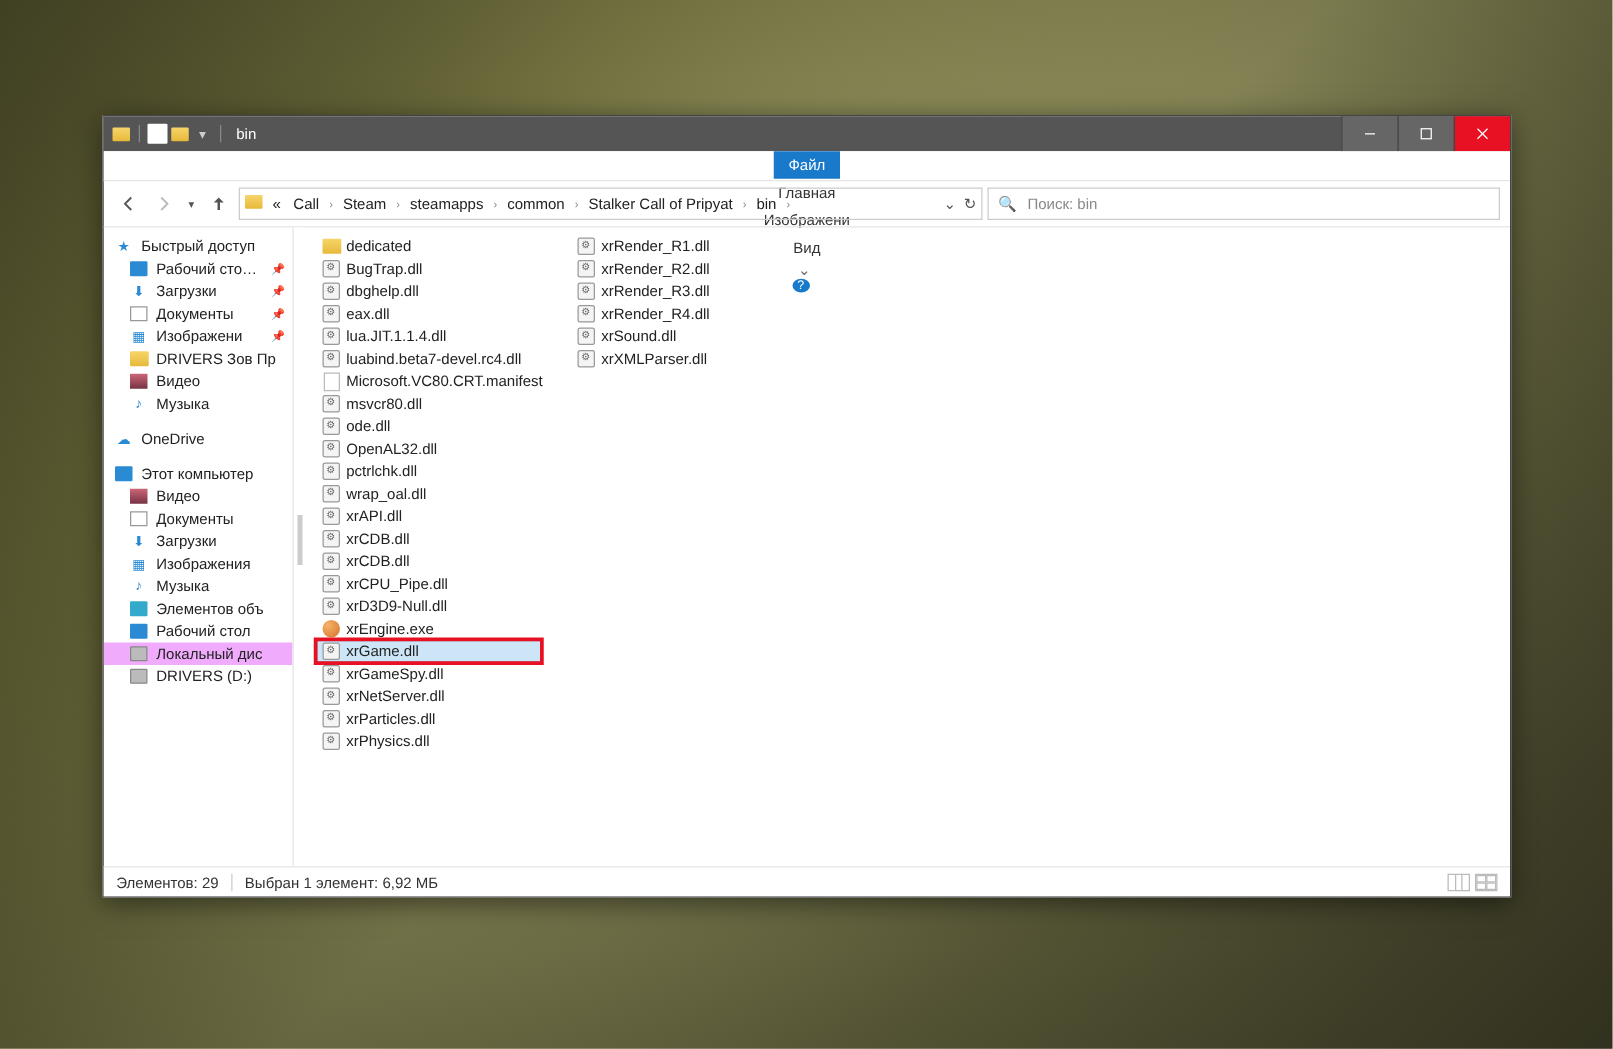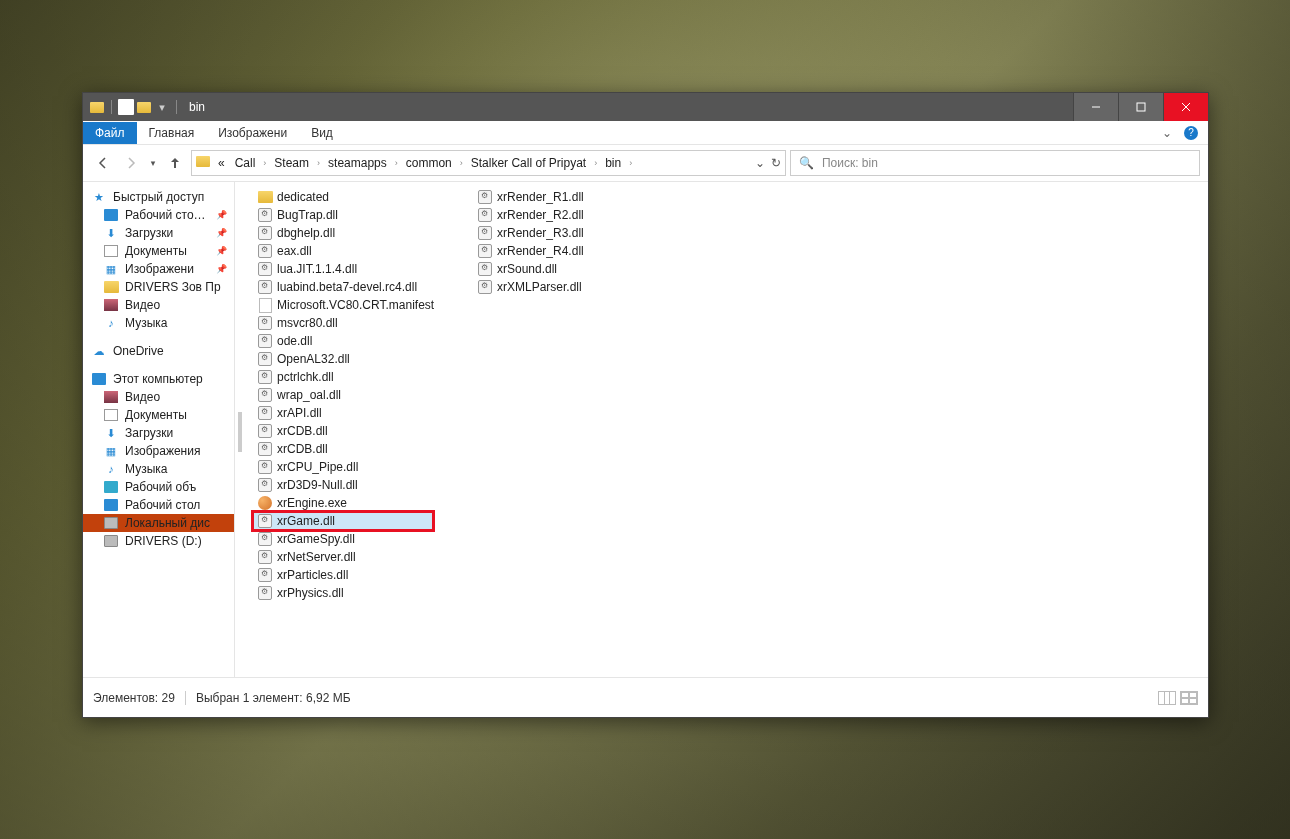--- a/index.html
+++ b/index.html
@@ -12,21 +12,21 @@
 .titlebar-icons { display: flex; align-items: center; gap: 2px; padding-left: 6px; }
 .title-ico { width: 16px; height: 16px; display: flex; align-items: center; justify-content: center; font-size: 11px; }
 .folder-ico { background: linear-gradient(#f7d56a,#e6b93a); border-radius: 1px; width: 14px; height: 11px; }
 .title-sep { width: 1px; height: 14px; background: #888; margin: 0 4px; }
 .titlebar-text { margin-left: 8px; }
 .win-controls { margin-left: auto; display: flex; height: 100%; }
 .win-btn { width: 45px; height: 100%; display: flex; align-items: center; justify-content: center; background: #666; border-left: 1px solid #444; }
 .win-btn.close { background: #e81123; }
 .win-btn svg { width: 10px; height: 10px; }
 
-.ribbon-tabs { height: 24px; background: #fff; border-bottom: 1px solid #e5e5e5; display: flex; align-items: center; font-size: 12px; }
+.ribbon-tabs { height: 24px; background: #fff; border-bottom: 1px solid #e5e5e5; display: flex; align-items: center; font-size: 12px; flex-direction: column; }
 .ribbon-tab { padding: 4px 12px; color: #333; }
 .ribbon-tab.active { background: #1979ca; color: #fff; }
 .ribbon-spacer { flex: 1; }
 .ribbon-expand { margin-right: 4px; color: #666; padding: 0 8px; }
 .help-ico { width: 14px; height: 14px; border-radius: 50%; background: #1979ca; color: #fff; font-size: 10px; display: flex; align-items: center; justify-content: center; margin-right: 10px; }
 
 .navbar { height: 36px; display: flex; align-items: center; padding: 4px 8px; gap: 4px; }
 .nav-btn { width: 24px; height: 24px; display: flex; align-items: center; justify-content: center; color: #555; }
 .addressbar { flex: 1; height: 26px; border: 1px solid #ccc; display: flex; align-items: center; font-size: 12px; padding: 0 4px; gap: 2px; min-width: 0; }
 .addr-ico { width: 16px; height: 14px; }
@@ -35,40 +35,40 @@
 .crumb-sep { color: #888; font-size: 9px; padding: 0 2px; }
 .addr-controls { margin-left: auto; display: flex; gap: 6px; color: #555; }
 .searchbox { width: 410px; height: 26px; border: 1px solid #ccc; display: flex; align-items: center; padding: 0 8px; font-size: 12px; color: #888; gap: 8px; }
 
 .body { flex: 1; display: flex; min-height: 0; border-top: 1px solid #e5e5e5; }
 
 .nav-pane { width: 152px; border-right: 1px solid #e5e5e5; overflow: hidden; padding-top: 6px; font-size: 12px; position: relative; }
 .nav-group { margin-bottom: 10px; }
 .nav-item { display: flex; align-items: center; padding: 2px 4px 2px 20px; gap: 6px; white-space: nowrap; color: #222; }
 .nav-item.root { padding-left: 8px; }
-.nav-item.sel { background: #c2410c; }
+.nav-item.sel { background: #f0abfc; }
 .nav-ico { width: 16px; height: 14px; flex-shrink: 0; display: flex; align-items: center; justify-content: center; font-size: 11px; }
 .pin { color: #888; font-size: 9px; margin-left: auto; padding-right: 2px; }
 
 .splitter { width: 10px; background: #fff; display: flex; align-items: flex-start; justify-content: center; padding-top: 230px; }
 .splitter-grip { width: 4px; height: 40px; background: #ccc; }
 
-.content { flex: 1; padding: 6px 0 0 8px; display: flex; flex-direction: row; align-items: flex-start; gap: 40px; font-size: 12px; overflow: hidden; }
+.content { flex: 1; padding: 6px 0 0 8px; display: flex; flex-direction: row; align-items: flex-start; gap: 24px; font-size: 12px; overflow: hidden; }
 .file-col { width: 180px; }
 .file-item { display: flex; align-items: center; gap: 4px; padding: 1px 4px; white-space: nowrap; color: #222; }
 .file-item.selected { background: #cde6f7; border: 1px solid #7bb5e0; padding: 0 3px; }
 .file-item.highlighted { outline: 3px solid #e81123; outline-offset: -1px; }
 .file-ico { width: 16px; height: 16px; flex-shrink: 0; display: flex; align-items: center; justify-content: center; }
 .gear-ico { width: 14px; height: 14px; border: 1px solid #999; background: #f4f4f4; border-radius: 2px; position: relative; }
 .gear-ico::after { content: "⚙"; position: absolute; font-size: 8px; left: 2px; top: 0; color: #666; }
 .fold-ico { width: 15px; height: 12px; background: linear-gradient(#f7d56a,#e6b93a); border-radius: 1px; }
 .txt-ico { width: 13px; height: 15px; background: #fff; border: 1px solid #bbb; }
 .exe-ico { width: 14px; height: 14px; border-radius: 50%; background: radial-gradient(circle at 30% 30%, #f7b267, #d4732a); }
 
-.statusbar { height: 40px; border-top: 1px solid #e5e5e5; display: flex; align-items: center; font-size: 12px; padding: 0 10px; background: #fff; color: #333; }
+.statusbar { height: 24px; border-top: 1px solid #e5e5e5; display: flex; align-items: center; font-size: 12px; padding: 0 10px; background: #fff; color: #333; }
 .status-sep { width: 1px; height: 14px; background: #ccc; margin: 0 10px; }
 .view-toggles { margin-left: auto; display: flex; gap: 4px; }
 .vt { width: 18px; height: 14px; border: 1px solid #bbb; display: flex; }
 .vt.details div { flex:1; border-right:1px solid #bbb; } .vt.details div:last-child{border:none;}
 .vt.icons { flex-wrap: wrap; }
 .vt.icons div { width: 50%; height: 50%; border: 0.5px solid #bbb; box-sizing: border-box; }
 
 
 .ic-star{color:#2a8bd4;} .ic-desk{background:#2a8bd4;border-radius:1px;}
 .ic-doc{background:#fff;border:1px solid #999;}
@@ -268,21 +268,21 @@
           <div class="nav-item">
             <span class="nav-ico">
               <span style="color:#2a8bd4;">♪</span>
             </span>
             <span>Музыка</span>
           </div>
           <div class="nav-item">
             <span class="nav-ico">
               <span class="ic-3d" style="display:block;width:14px;height:12px;"></span>
             </span>
-            <span>Рабочий объ</span>
+            <span>Элементов объ</span>
           </div>
           <div class="nav-item">
             <span class="nav-ico">
               <span class="ic-desk" style="display:block;width:14px;height:12px;"></span>
             </span>
             <span>Рабочий стол</span>
           </div>
           <div class="nav-item sel">
             <span class="nav-ico">
               <span class="ic-drive" style="display:block;width:14px;height:12px;"></span>

